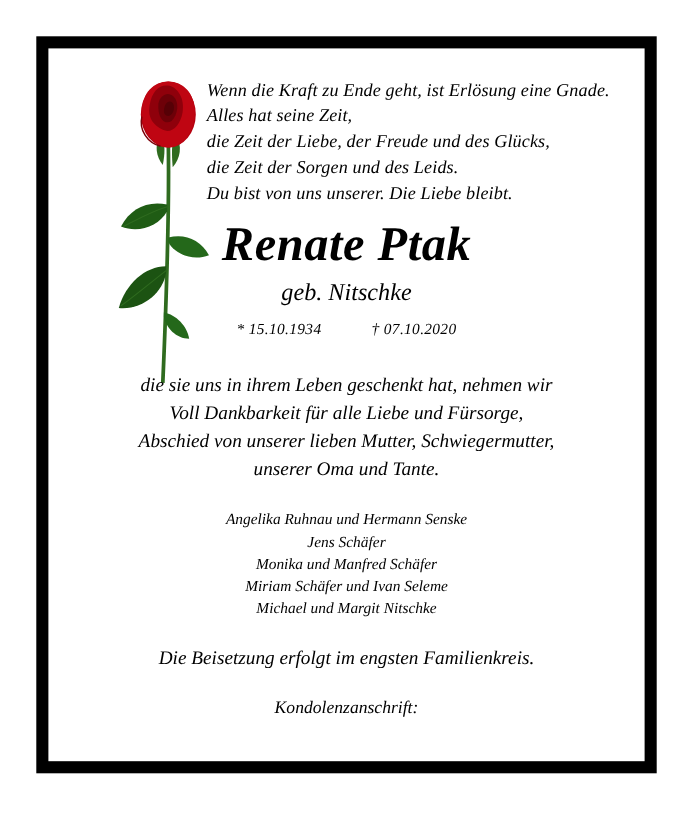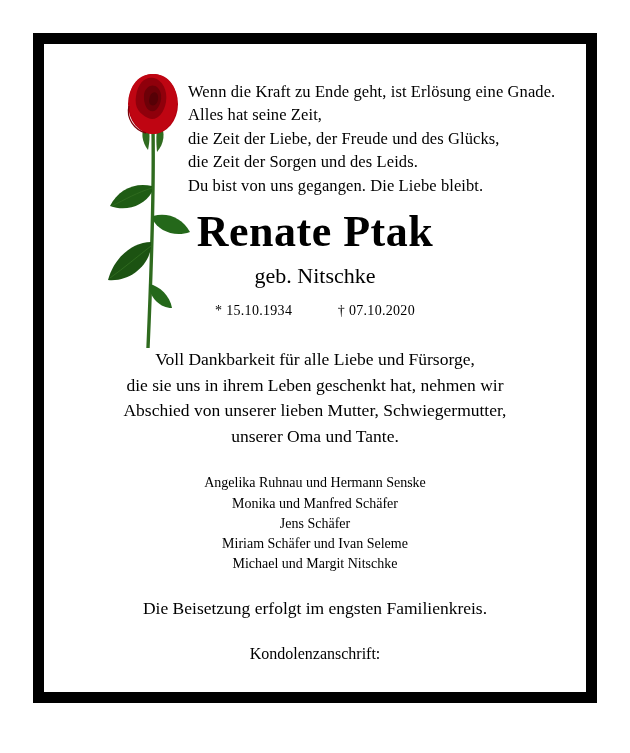--- a/index.html
+++ b/index.html
@@ -52,22 +52,23 @@
     height: 290px;
   }
 
   .content {
     position: absolute;
     left: 0;
     top: 0;
     width: 100%;
     height: 100%;
     box-sizing: border-box;
-    padding: 36px 24px 14px 24px;
+    padding: 26px 24px 14px 24px;
     text-align: center;
+    font-style: italic;
   }
 
   .verse {
     margin-left: 120px;
     text-align: left;
     font-size: 16.5px;
     line-height: 1.42;
     letter-spacing: 0.1px;
   }
   .verse div {
@@ -164,45 +165,45 @@
         </svg>
       </div>
 
       <div class="content">
 
         <div class="verse">
           <div>Wenn die Kraft zu Ende geht, ist Erlösung eine Gnade.</div>
           <div>Alles hat seine Zeit,</div>
           <div>die Zeit der Liebe, der Freude und des Glücks,</div>
           <div>die Zeit der Sorgen und des Leids.</div>
-          <div>Du bist von uns gegangen. Die Liebe bleibt.</div>
+          <div>Du bist von uns unserer. Die Liebe bleibt.</div>
         </div>
 
         <div class="name">Renate Ptak</div>
         <div class="maiden">geb. Nitschke</div>
 
         <div class="dates">
           <span>*</span>
           <span>15.10.1934</span>
           <span class="gap"></span>
           <span>†</span>
           <span>07.10.2020</span>
         </div>
 
         <div class="tribute">
+          <div>die sie uns in ihrem Leben geschenkt hat, nehmen wir</div>
           <div>Voll Dankbarkeit für alle Liebe und Fürsorge,</div>
-          <div>die sie uns in ihrem Leben geschenkt hat, nehmen wir</div>
           <div>Abschied von unserer lieben Mutter, Schwiegermutter,</div>
           <div>unserer Oma und Tante.</div>
         </div>
 
         <div class="family">
           <div>Angelika Ruhnau und Hermann Senske</div>
+          <div>Jens Schäfer</div>
           <div>Monika und Manfred Schäfer</div>
-          <div>Jens Schäfer</div>
           <div>Miriam Schäfer und Ivan Seleme</div>
           <div>Michael und Margit Nitschke</div>
         </div>
 
         <div class="funeral-note">Die Beisetzung erfolgt im engsten Familienkreis.</div>
 
         <div class="condolence">
           <div>Kondolenzanschrift:</div>
 
         </div>

